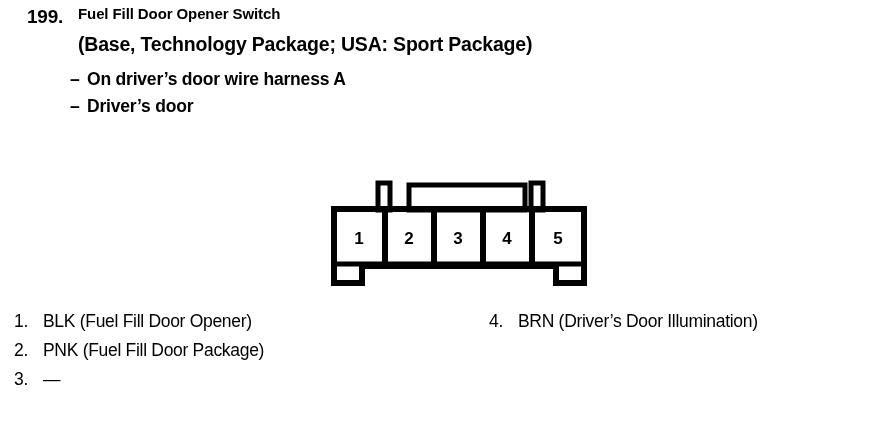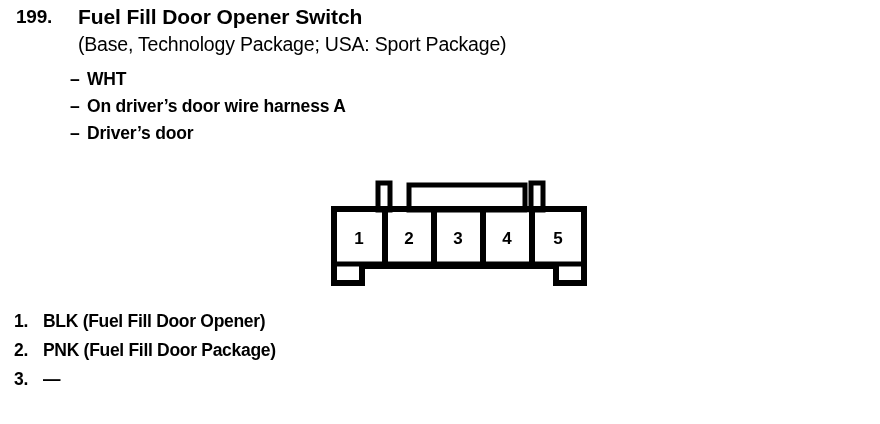--- a/index.html
+++ b/index.html
@@ -19,41 +19,41 @@
 
   
   #header-block {
     position: absolute;
     left: 0;
     top: 0;
     width: 880px;
   }
   #item-number {
     position: absolute;
-    left: 16px;
+    left: 27px;
     top: 6px;
     font-size: 19px;
     font-weight: bold;
     letter-spacing: -0.2px;
   }
   #title-line-1 {
     position: absolute;
     left: 78px;
     top: 5px;
-    font-size: 21px;
+    font-size: 15px;
     font-weight: bold;
     letter-spacing: -0.1px;
     white-space: nowrap;
   }
   #title-line-2 {
     position: absolute;
     left: 78px;
     top: 33px;
     font-size: 19.5px;
-    font-weight: normal;
+    font-weight: bold;
     letter-spacing: -0.2px;
     white-space: nowrap;
   }
 
   #subnotes {
     position: absolute;
     left: 70px;
     top: 66px;
     width: 600px;
   }
@@ -100,42 +100,39 @@
   .legend-col {
     position: absolute;
     top: 0;
   }
   #legend-col-left { left: 14px; }
   #legend-col-right { left: 489px; }
 
   .legend-item {
     display: block;
     font-size: 17.5px;
-    font-weight: bold;
+    font-weight: normal;
     line-height: 29px;
     letter-spacing: -0.3px;
     white-space: nowrap;
   }
   .legend-item .idx {
     display: inline-block;
     width: 29px;
   }
 </style>
 </head>
 <body>
 
 <div id="header-block">
   <span id="item-number">199.</span>
   <span id="title-line-1">Fuel Fill Door Opener Switch</span>
   <span id="title-line-2">(Base, Technology Package; USA: Sport Package)</span>
 
   <div id="subnotes">
-    <span class="subnote">
-      <span class="dash">–</span><span>WHT</span>
-    </span>
     <span class="subnote">
       <span class="dash">–</span><span>On driver’s door wire harness A</span>
     </span>
     <span class="subnote">
       <span class="dash">–</span><span>Driver’s door</span>
     </span>
   </div>
 </div>
 
 <div id="connector">
@@ -179,15 +176,18 @@
     </span>
     <span class="legend-item">
       <span class="idx">2.</span><span>PNK (Fuel Fill Door Package)</span>
     </span>
     <span class="legend-item">
       <span class="idx">3.</span><span>—</span>
     </span>
   </div>
 
   <div class="legend-col" id="legend-col-right">
+    <span class="legend-item">
+      <span class="idx">4.</span><span>BRN (Driver’s Door Illumination)</span>
+    </span>
   </div>
 
 </div>
 
 </body></html>

